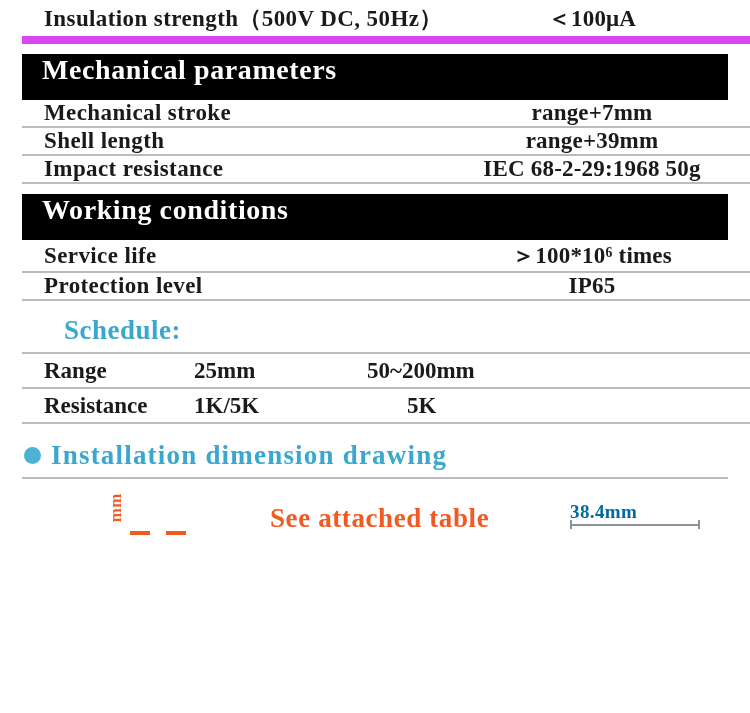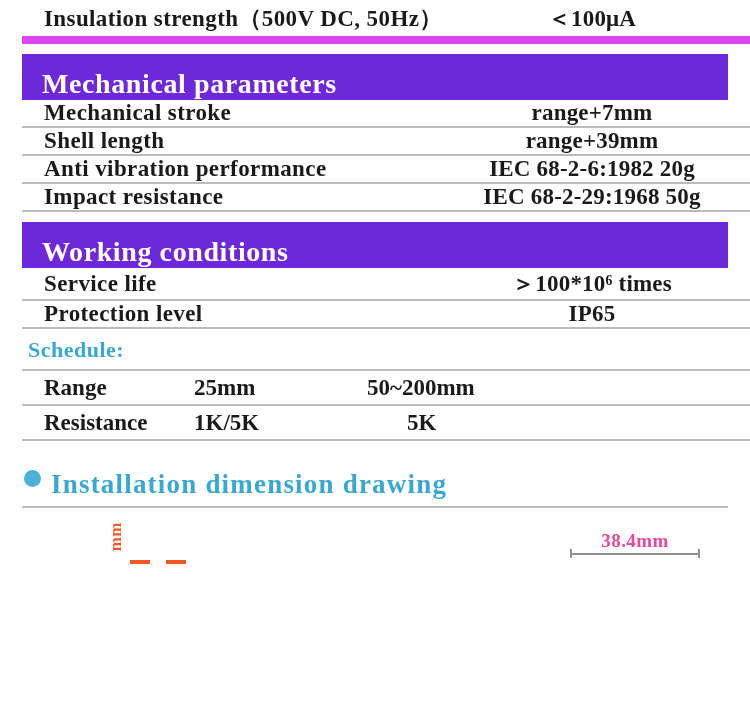--- a/index.html
+++ b/index.html
@@ -54,42 +54,43 @@
   }
   .col-label { width: 390px; }
   .col-value { width: 316px; margin-top: 40px; }
 
   
   .top-row td { border-bottom: 8px solid #d946ef; }
   .top-row { height: 40px; }
 
   
   .section-bar {
-    background: #6d28d9;
+    background: #000000;
     height: 46px;
     margin-top: 10px;
     display: flex;
-    align-items: flex-end;
+    align-items: flex-start;
     padding-left: 20px;
     box-sizing: border-box;
   }
   .section-bar-text {
     color: #ffffff;
     font-size: 28px;
     font-weight: 700;
     letter-spacing: 0.6px;
   }
 
   
   .schedule-heading {
     color: #3aa8ce;
-    font-size: 22px;
-    font-weight: 700;
-    padding: 8px 0 6px 6px;
+    font-size: 27px;
+    font-weight: 700;
+    padding: 14px 0 6px 6px;
     letter-spacing: 0.5px;
+    margin-left: 36px;
   }
 
   .schedule-table {
     width: 706px;
     border-collapse: collapse;
     table-layout: fixed;
     border-top: 2px solid #b9bcbe;
   }
   .schedule-table td {
     border-bottom: 2px solid #b9bcbe;
@@ -116,21 +117,20 @@
     height: 17px;
     border-radius: 50%;
     background: #4cb3d4;
     flex: 0 0 auto;
   }
   .install-heading-text {
     color: #3aa8ce;
     font-size: 27px;
     font-weight: 700;
     letter-spacing: 1.2px;
-    margin-top: 12px;
   }
   .install-rule {
     border-top: 2px solid #b9bcbe;
     width: 706px;
     margin-top: 2px;
   }
 
   
   .drawing-area {
     position: relative;
@@ -158,24 +158,24 @@
     white-space: nowrap;
     letter-spacing: 0.5px;
   }
   .dim-group {
     position: absolute;
     left: 548px;
     top: 22px;
     width: 130px;
   }
   .dim-text {
-    color: #ec4899;
+    color: #0369a1;
     font-size: 19px;
     font-weight: 700;
-    text-align: center;
+    text-align: left;
     letter-spacing: 0.4px;
   }
   .dim-line {
     position: relative;
     border-top: 2px solid #8f9193;
     margin-top: 1px;
   }
   .dim-line::before,
   .dim-line::after {
     content: "";
@@ -221,24 +221,20 @@
   </div>
   <table class="spec-table">
     <tbody>
         <tr class="spec-row">
       <td class="spec-label col-label">Mechanical stroke</td>
       <td class="spec-value col-value">range+7mm</td>
     </tr>
     <tr class="spec-row">
       <td class="spec-label col-label">Shell length</td>
       <td class="spec-value col-value">range+39mm</td>
-    </tr>
-    <tr class="spec-row">
-      <td class="spec-label col-label">Anti vibration performance</td>
-      <td class="spec-value col-value">IEC 68-2-6:1982 20g</td>
     </tr>
     <tr class="spec-row">
       <td class="spec-label col-label">Impact resistance</td>
       <td class="spec-value col-value">IEC 68-2-29:1968 50g</td>
     </tr>
   </tbody>
     </table>
 
   <div class="section-bar">
     <span class="section-bar-text">Working conditions</span>
@@ -277,19 +273,20 @@
     <span class="install-heading-text">Installation dimension drawing</span>
   </div>
   <div class="install-rule"></div>
 
   <div class="drawing-area">
     <span class="vert-label">mm</span>
     <div class="small-marks">
       <span></span>
       <span></span>
     </div>
+    <span class="see-attached">See attached table</span>
     <div class="dim-group">
       <div class="dim-text">38.4mm</div>
       <div class="dim-line"></div>
     </div>
   </div>
 
 </div>
 
 </body></html>

